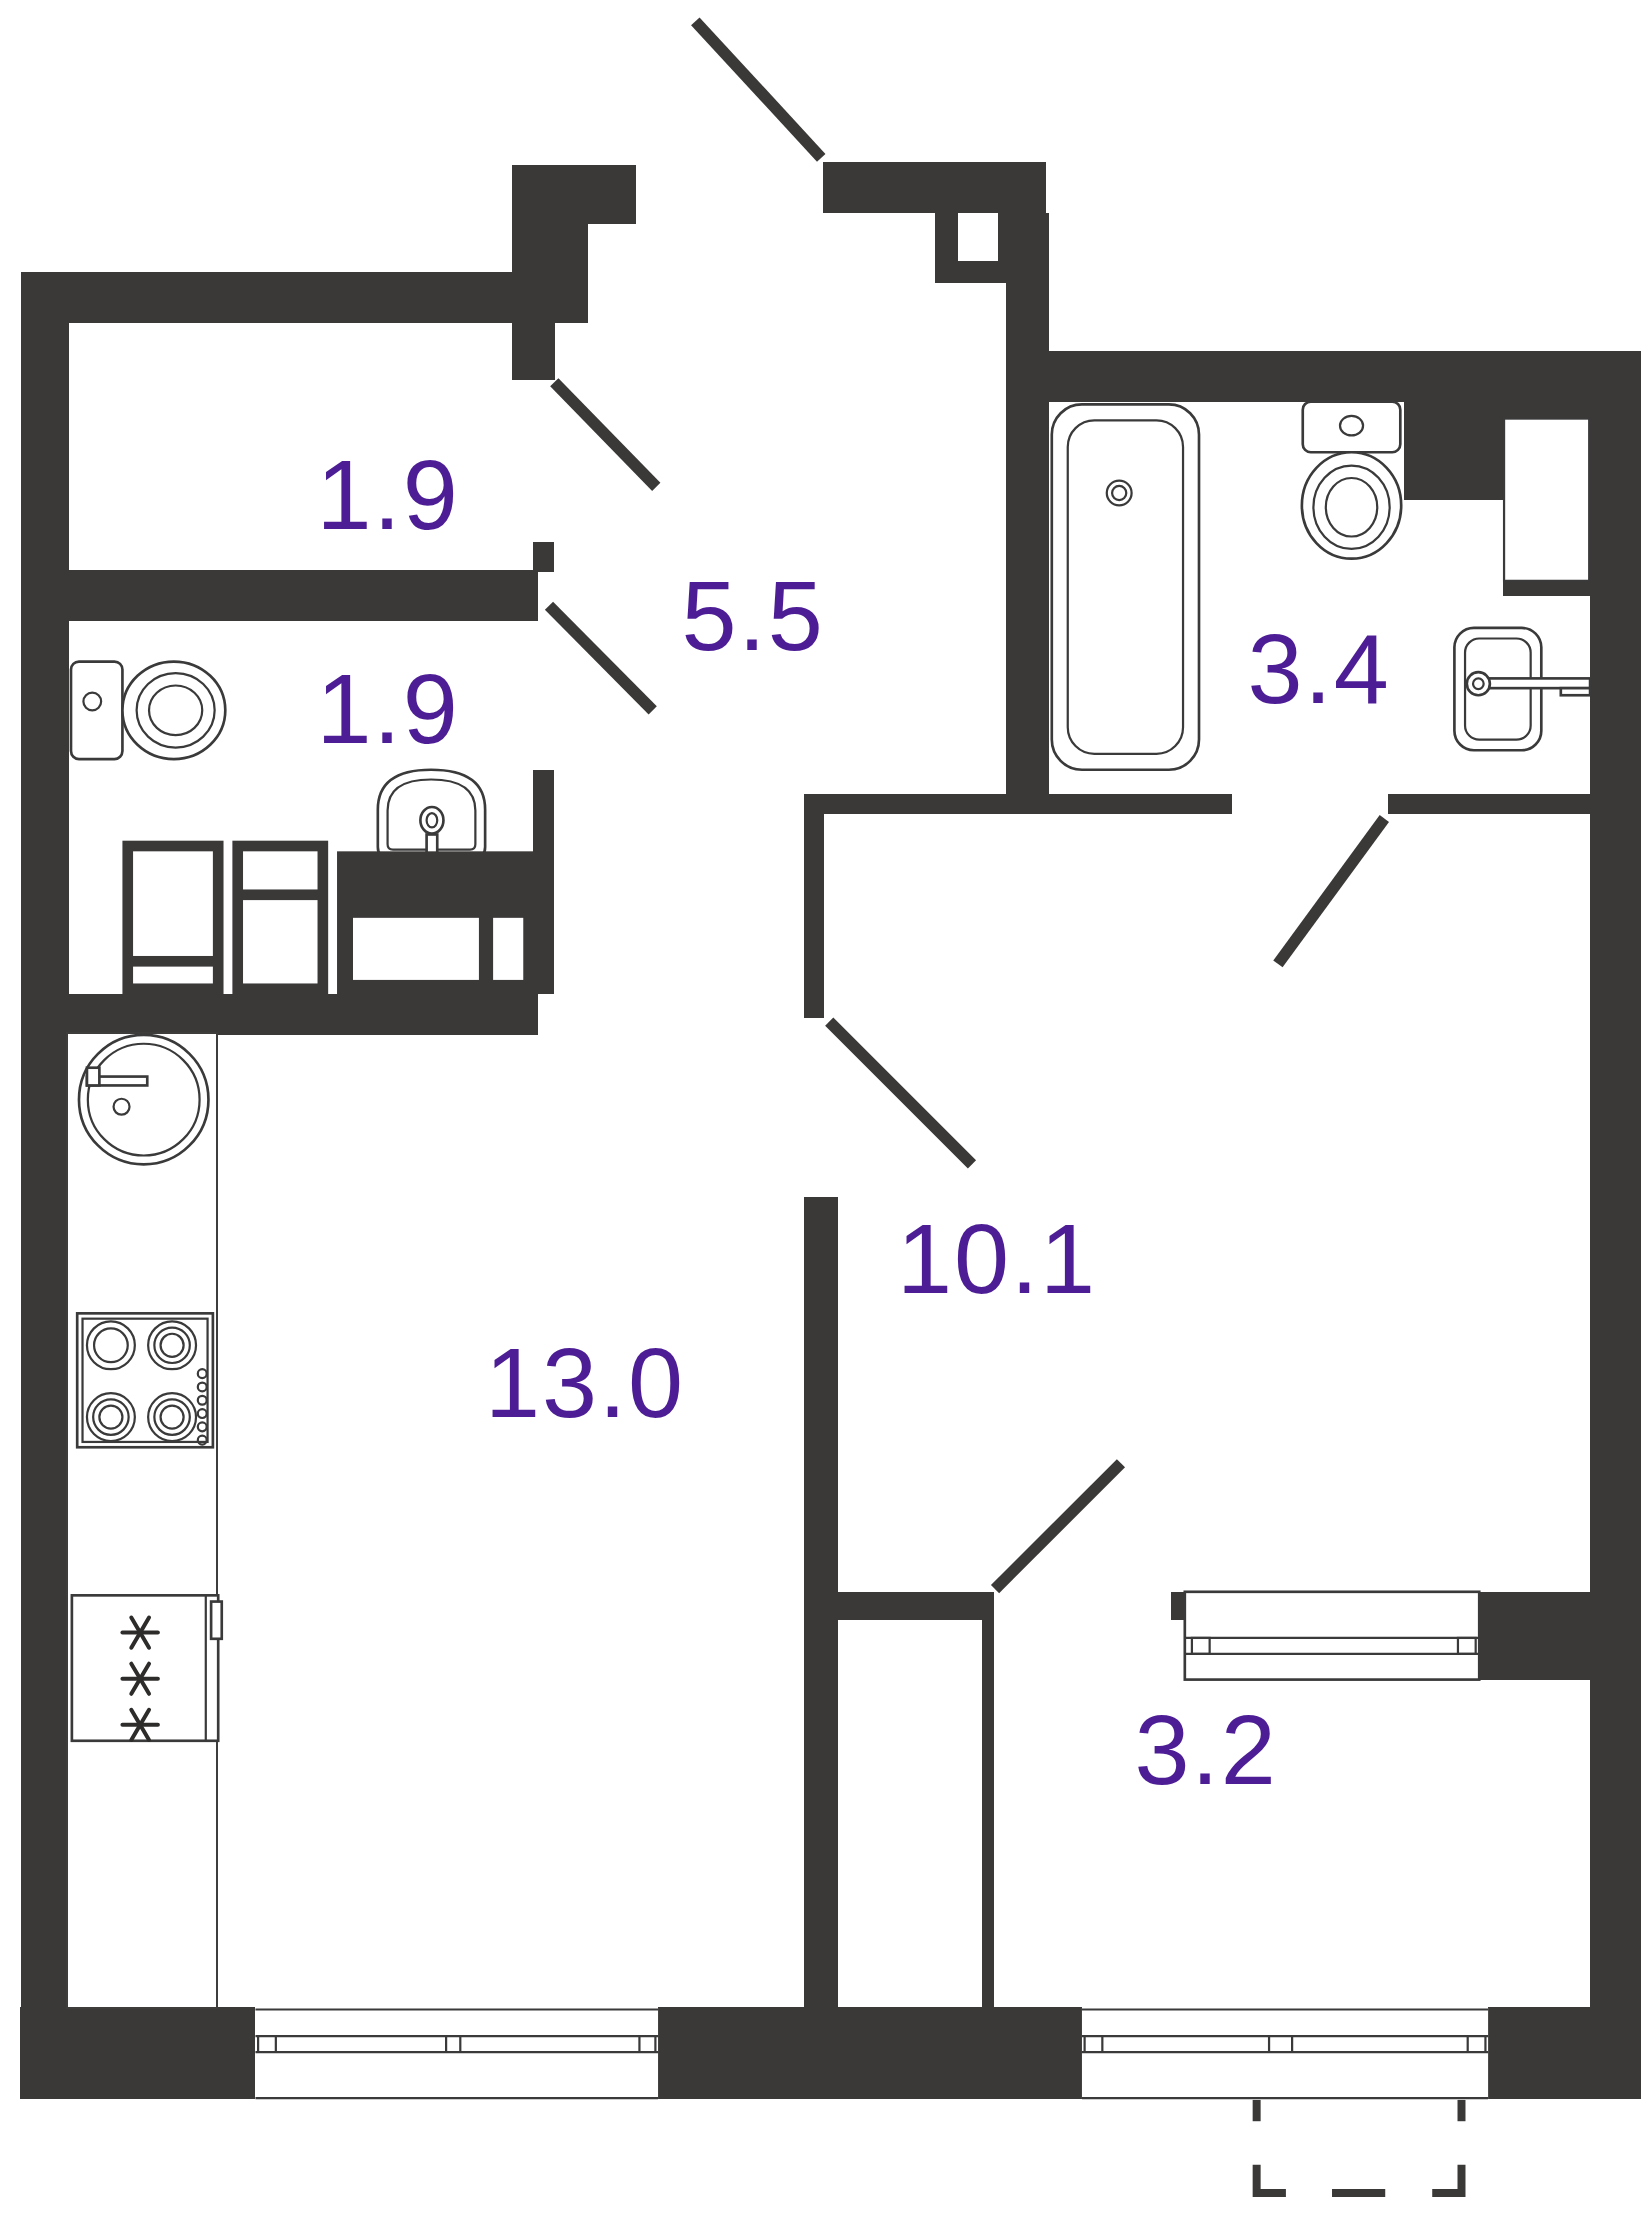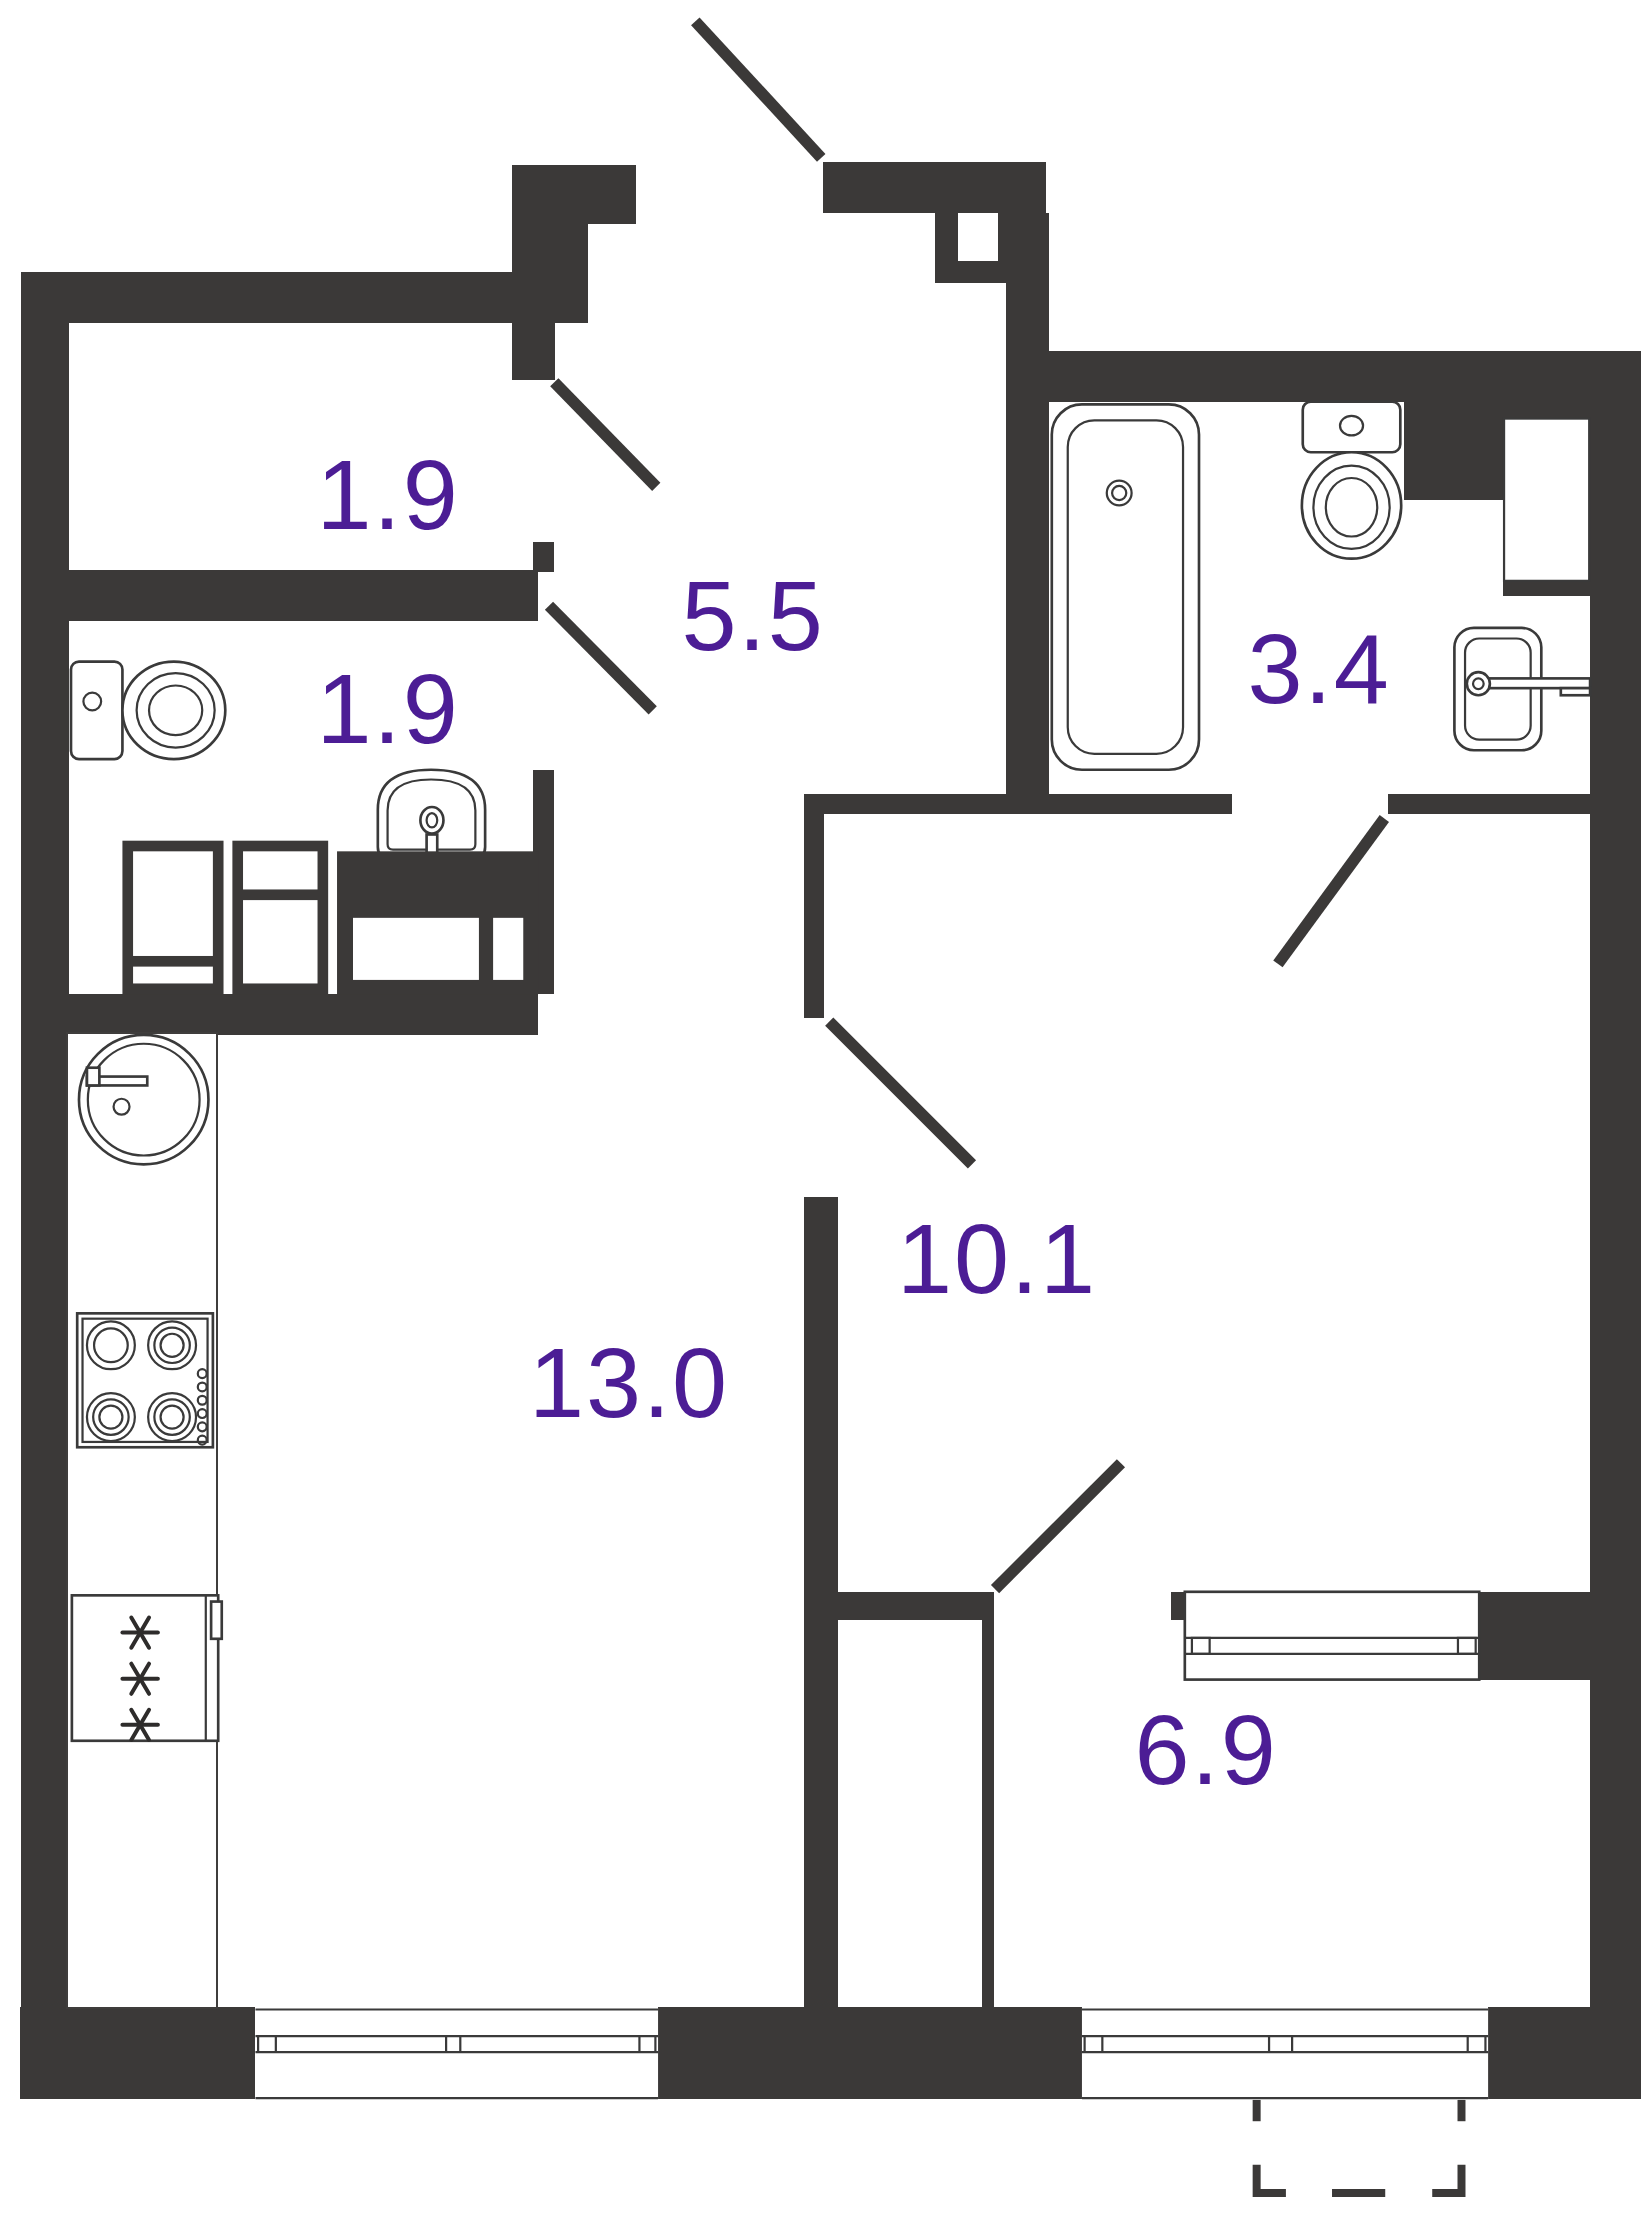--- a/index.html
+++ b/index.html
@@ -211,18 +211,18 @@
       <polyline class="dash" points="1417,2441 1417,2473 1450,2473"></polyline>
       <line class="dash" x1="1502" y1="2473" x2="1562" y2="2473"></line>
       <polyline class="dash" points="1648,2441 1648,2473 1615,2473"></polyline>
     </g>
   </svg>
 
   <div class="roomlabel" style="left:388px;top:495px;">1.9</div>
   <div class="roomlabel" style="left:753px;top:616px;">5.5</div>
   <div class="roomlabel" style="left:388px;top:709px;">1.9</div>
   <div class="roomlabel" style="left:1319px;top:669px;">3.4</div>
-  <div class="roomlabel" style="left:585px;top:1383px;margin-left:44px;">13.0</div>
+  <div class="roomlabel" style="left:585px;top:1383px;">13.0</div>
   <div class="roomlabel" style="left:997px;top:1259px;text-align:right;">10.1</div>
-  <div class="roomlabel" style="left:1206px;top:1750px;">6.9</div>
+  <div class="roomlabel" style="left:1206px;top:1750px;">3.2</div>
 
 </div>
 
 
 </body></html>

